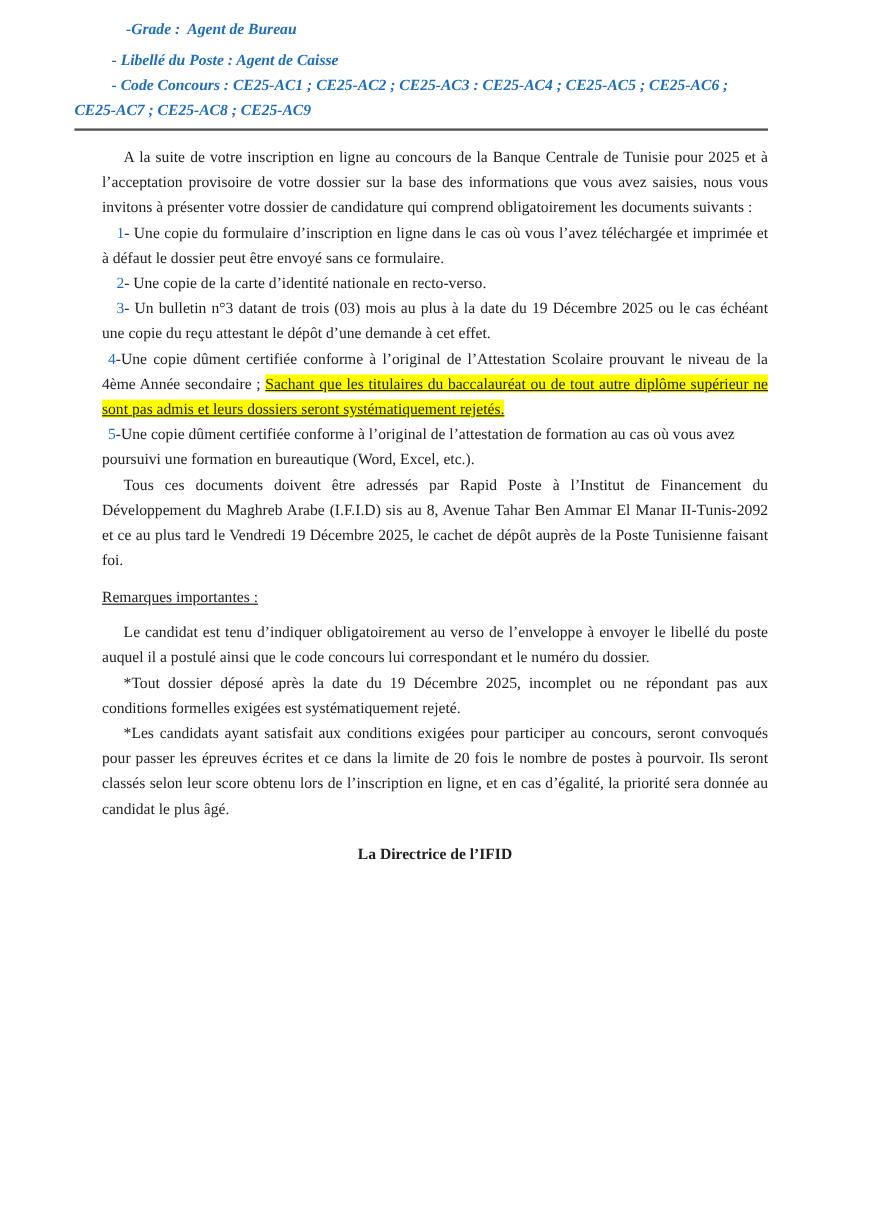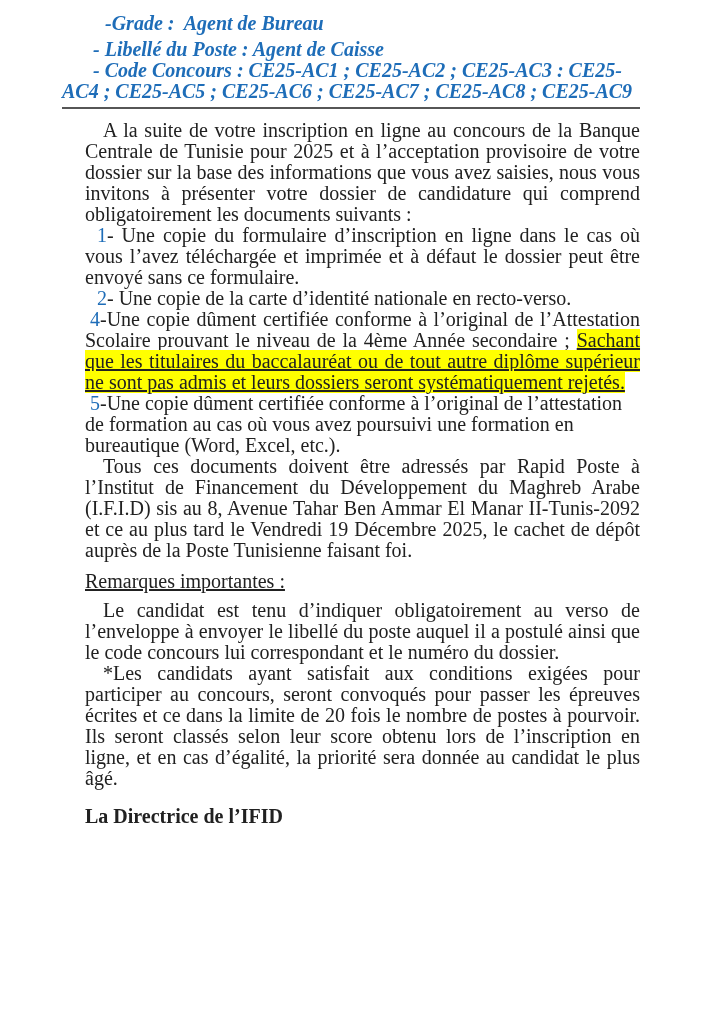--- a/index.html
+++ b/index.html
@@ -4,21 +4,21 @@
 <style>
   * { box-sizing: border-box; }
   html, body { margin: 0; padding: 0; background: #ffffff; }
   .page {
     position: relative;
     width: 724px;
     height: 1024px;
     background: #ffffff;
     padding: 13px 84px 0 85px;
     font-family: "Liberation Serif", "DejaVu Serif", serif;
-    font-size: 20px;
+    font-size: 13px;
     line-height: 21px;
     color: #212121;
     overflow: hidden;
   }
   
   .doc-header {
     color: #1e6db8;
     font-weight: bold;
     font-style: italic;
     margin-left: -23px;
@@ -39,45 +39,47 @@
   .mt-sm { margin-top: 8px; }
   .mt-md { margin-top: 11px; }
   .remarks-title { margin: 10px 0 0 0; text-align: left; }
 
   
   .sg-b { font-weight: normal; }
   .sg-u { text-decoration: underline; }
   .sg-hl { background: #ffff00; }
   .sg-accent { color: #1e6db8; }
 
-  .signature { margin-top: 17px; text-align: left; font-weight: bold; }
+  .signature { margin-top: 17px; text-align: center; font-weight: bold; }
 </style>
 </head>
 <body>
 
 <div class="page">
 
   <header class="doc-header">
     <p class="h-grade">-Grade :&nbsp; Agent de Bureau</p>
     <p class="h-poste">- Libellé du Poste : Agent de Caisse</p>
     <p class="h-code">- Code Concours : CE25-AC1 ; CE25-AC2 ; CE25-AC3 : CE25-AC4 ; CE25-AC5 ; CE25-AC6 ; CE25-AC7 ; CE25-AC8 ; CE25-AC9</p>
   </header>
 
   <main>
     <p class="para first-indent mt-md"><span>A la suite de votre inscription en ligne au concours de la Banque Centrale de Tunisie pour 2025 et à </span><span class="sg-b">l’acceptation provisoire</span><span> de votre dossier sur la base des informations que vous avez saisies, nous vous invitons à présenter votre dossier de candidature </span><span class="sg-b">qui comprend obligatoirement les documents suivants</span><span> :</span></p>
 
     <p class="para item-a"><span class="sg-b sg-accent">1</span><span>- Une copie du formulaire d’inscription en ligne dans le cas où vous l’avez téléchargée et imprimée </span><span class="sg-b">et à défaut le dossier peut être envoyé sans ce formulaire.</span></p>
     <p class="para item-a"><span class="sg-b sg-accent">2</span><span>- Une copie de la carte d’identité nationale en recto-verso.</span></p>
+    <p class="para item-a"><span class="sg-b sg-accent">3</span><span>- Un bulletin n°3 datant de </span><span class="sg-b">trois (03) mois au plus</span><span> à la date du </span><span class="sg-b">19 Décembre 2025</span><span> ou le cas échéant une copie du reçu attestant le dépôt d’une demande à cet effet.</span></p>
     <p class="para item-b"><span class="sg-b sg-accent">4</span><span>-Une copie dûment certifiée conforme à l’original de l’Attestation Scolaire </span><span class="sg-b">prouvant le niveau de la 4ème Année secondaire</span><span> ; </span><span class="sg-b sg-u sg-hl">Sachant que les titulaires du baccalauréat ou de tout autre diplôme supérieur ne sont pas admis et leurs dossiers seront systématiquement rejetés.</span></p>
     <p class="para item-b no-just"><span class="sg-b sg-accent">5</span><span>-Une copie dûment certifiée conforme à l’original de l’attestation de formation au cas où vous avez poursuivi une formation en bureautique (Word, Excel, etc.).</span></p>
 
     <p class="para first-indent"><span>Tous ces documents doivent être adressés par Rapid Poste à </span><span class="sg-b">l’Institut de Financement du Développement du Maghreb Arabe (I.F.I.D) sis au 8, Avenue Tahar Ben Ammar El Manar II-Tunis-2092</span><span> et ce au plus tard le </span><span class="sg-b">Vendredi 19 Décembre 2025,</span><span> le cachet de dépôt auprès de la Poste Tunisienne faisant foi</span><span class="sg-b">.</span></p>
 
     <p class="para remarks-title"><span class="sg-b sg-u">Remarques importantes :</span></p>
 
     <p class="para first-indent mt-sm"><span>Le candidat est tenu d’indiquer obligatoirement au verso de l’enveloppe à envoyer </span><span class="sg-b">le libellé du poste</span><span> auquel il a postulé ainsi que </span><span class="sg-b">le code concours</span><span> lui correspondant et </span><span class="sg-b">le numéro du dossier</span><span>.</span></p>
 
+    <p class="para first-indent"><span class="sg-b">*Tout dossier déposé après la date du 19 Décembre 2025, incomplet ou ne répondant pas aux conditions formelles exigées est systématiquement rejeté.</span></p>
     <p class="para first-indent"><span class="sg-b">*Les candidats ayant satisfait aux conditions exigées pour participer au concours, seront convoqués pour passer les épreuves écrites et ce dans la limite de 20 fois le nombre de postes à pourvoir. Ils seront classés selon leur score obtenu lors de l’inscription en ligne, et en cas d’égalité, la priorité sera donnée au candidat le plus âgé.</span></p>
 
     <p class="signature">La Directrice de l’IFID</p>
   </main>
 
 </div>
 
 </body></html>

